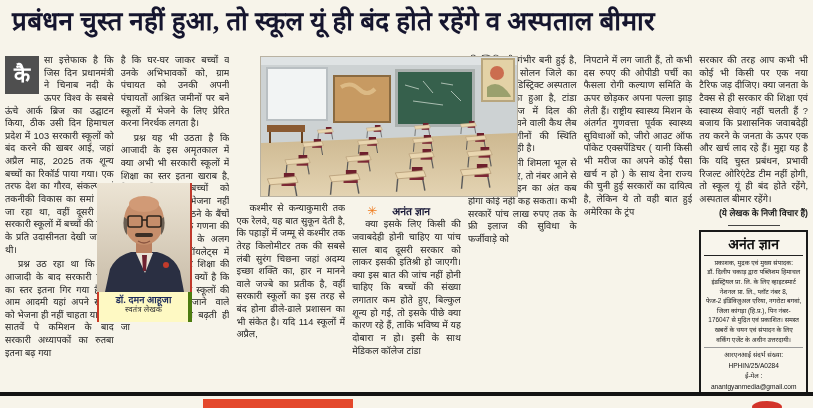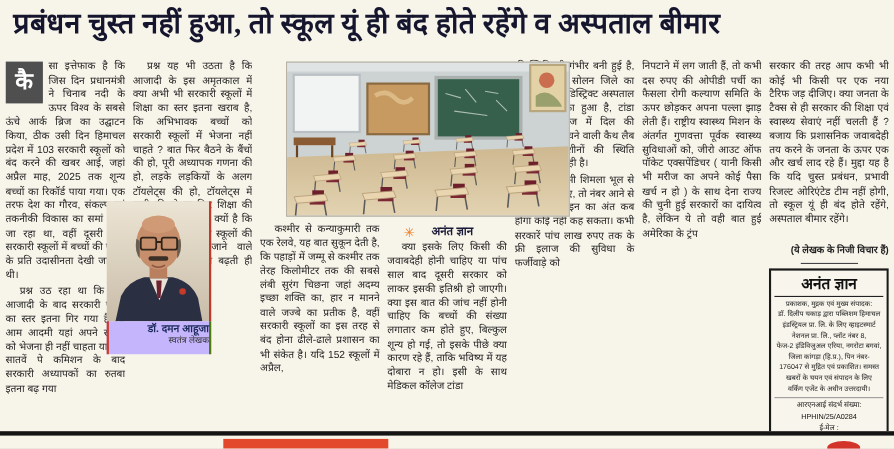--- a/index.html
+++ b/index.html
@@ -18,32 +18,32 @@
   .spacer{height:148px;}
   .dropcap{float:left;width:34px;height:38px;background:#4f4f4f;color:#ffffff;
            display:flex;align-items:center;justify-content:center;
            font-size:21px;font-weight:bold;margin:2px 5px 2px 0;}
   
   .classroom{position:absolute;left:260px;top:56px;width:258px;height:141px;
              border:1px solid #b9b2a2;box-sizing:border-box;background:#cdd2d3;}
   
   .author{position:absolute;left:97px;top:183px;width:95px;height:139px;}
   .author .pic{width:95px;height:109px;border-right:2px solid #c0392b;box-sizing:border-box;background:#e3dac8;}
-  .author .cap{width:95px;height:30px;background:#c4b5fd;border-left:2px solid #cc3a28;border-right:2px solid #4d7c0f;
-               box-sizing:border-box;text-align:right;padding-top:2px;}
+  .author .cap{width:95px;height:30px;background:#fef9c3;border-left:2px solid #cc3a28;border-right:4px solid #4d7c0f;
+               box-sizing:border-box;text-align:center;padding-top:2px;}
   .author .cap .nm{font-size:9.5px;font-weight:bold;color:#1c2a5a;line-height:1.2;}
   .author .cap .rl{font-size:8px;color:#333333;line-height:1.2;}
   
   .inlogo{float:left;width:80px;margin:2px 3px 0 0;text-align:center;}
   .inlogo .row{display:flex;align-items:center;justify-content:center;gap:2px;}
   .inlogo .star{color:#f07c1e;font-size:12px;line-height:1;}
   .inlogo .ttl{font-size:10.5px;font-weight:900;color:#1a1a38;white-space:nowrap;}
   .inlogo .tag{height:2px;width:58px;background:#cf3a2a;margin:1px auto 0 auto;}
   
-  .disclaimer{font-weight:bold;text-align:right;font-size:8.8px;margin-top:16px;}
+  .disclaimer{font-weight:bold;text-align:right;font-size:8.8px;margin-top:2px;}
   .minirule{width:52px;height:1px;background:#444;margin:5px auto 4px auto;}
   .infobox{border:2px solid #1a1a1a;background:#f8f5ec;padding:3px 3px 4px 3px;margin-top:2px;}
   .infobox .ib-title{font-size:14px;font-weight:900;text-align:center;color:#111111;
                      border-bottom:1px solid #222;padding-bottom:1px;margin-bottom:2px;}
   .infobox .ib-line{font-size:6.4px;line-height:1.5;text-align:center;color:#222222;}
   .infobox .ib-contact{font-size:6.6px;line-height:1.6;text-align:center;color:#111111;margin-top:3px;
                        border-top:1px solid #999;padding-top:2px;}
   
   .bottom-rule{position:absolute;left:0;top:392px;width:813px;height:4px;background:#141414;}
   .red-banner{position:absolute;left:203px;top:399px;width:150px;height:9px;background:#e4482c;}
@@ -57,26 +57,27 @@
   <div class="headline">प्रबंधन चुस्त नहीं हुआ, तो स्कूल यूं ही बंद होते रहेंगे व अस्पताल बीमार</div>
 
   <div class="body">
 
     <div class="col">
       <p><span class="dropcap">कै</span><span>सा इत्तेफाक है कि जिस दिन प्रधानमंत्री ने चिनाब नदी के ऊपर विश्व के सबसे ऊंचे आर्क ब्रिज का उद्घाटन किया, ठीक उसी दिन हिमाचल प्रदेश में 103 सरकारी स्कूलों को बंद करने की खबर आई, जहां अप्रैल माह, 2025 तक शून्य बच्चों का रिकॉर्ड पाया गया। एक तरफ देश का गौरव, संकल्प एवं तकनीकी विकास का समां बांधा जा रहा था, वहीं दूसरी ओर सरकारी स्कूलों में बच्चों की पढ़ाई के प्रति उदासीनता देखी जा रही थी।</span></p>
       <p class="ind">प्रश्न उठ रहा था कि क्या आजादी के बाद सरकारी पढ़ाई का स्तर इतना गिर गया है कि आम आदमी यहां अपने स्कूलों को भेजना ही नहीं चाहता या फिर सातवें पे कमिशन के बाद सरकारी अध्यापकों का रुतबा इतना बढ़ गया</p>
     </div>
 
     <div class="col">
+      <p>है कि घर-घर जाकर बच्चों व उनके अभिभावकों को, ग्राम पंचायत को उनकी अपनी पंचायतों आश्रित जमीनों पर बने स्कूलों में भेजने के लिए प्रेरित करना निरर्थक लगता है।</p>
       <p class="ind">प्रश्न यह भी उठता है कि आजादी के इस अमृतकाल में क्या अभी भी सरकारी स्कूलों में शिक्षा का स्तर इतना खराब है, कि अभिभावक बच्चों को सरकारी स्कूलों में भेजना नहीं चाहते ? बात फिर बैठने के बैंचों की हो, पूरी अध्यापक गणना की हो, लड़के लड़कियों के अलग टॉयलेट्स की हो, टॉयलेट्स में पानी की हो या फिर शिक्षा की गुणवत्ता की हो, ऐसा क्यों है कि दिन-प्रति दिन प्राइवेट स्कूलों की संख्या या उसमें जाने वाले विद्यार्थियों की संख्या बढ़ती ही जा</p>
     </div>
 
     <div class="col">
       <div class="spacer"></div>
-      <p class="ind">कश्मीर से कन्याकुमारी तक एक रेलवे, यह बात सुकून देती है, कि पहाड़ों में जम्मू से कश्मीर तक तेरह किलोमीटर तक की सबसे लंबी सुरंग चिछना जहां अदम्य इच्छा शक्ति का, हार न मानने वाले जज्बे का प्रतीक है, वहीं सरकारी स्कूलों का इस तरह से बंद होना ढीले-ढाले प्रशासन का भी संकेत है। यदि 152 स्कूलों में अप्रैल,</p>
+      <p class="ind">कश्मीर से कन्याकुमारी तक एक रेलवे, यह बात सुकून देती है, कि पहाड़ों में जम्मू से कश्मीर तक तेरह किलोमीटर तक की सबसे लंबी सुरंग चिछना जहां अदम्य इच्छा शक्ति का, हार न मानने वाले जज्बे का प्रतीक है, वहीं सरकारी स्कूलों का इस तरह से बंद होना ढीले-ढाले प्रशासन का भी संकेत है। यदि 114 स्कूलों में अप्रैल,</p>
     </div>
 
     <div class="col">
       <div class="spacer"></div>
       <p class="ind">
         <span class="inlogo">
           <span class="row">
             <span class="star">✳</span>
             <span class="ttl">अनंत ज्ञान</span>
           </span>

